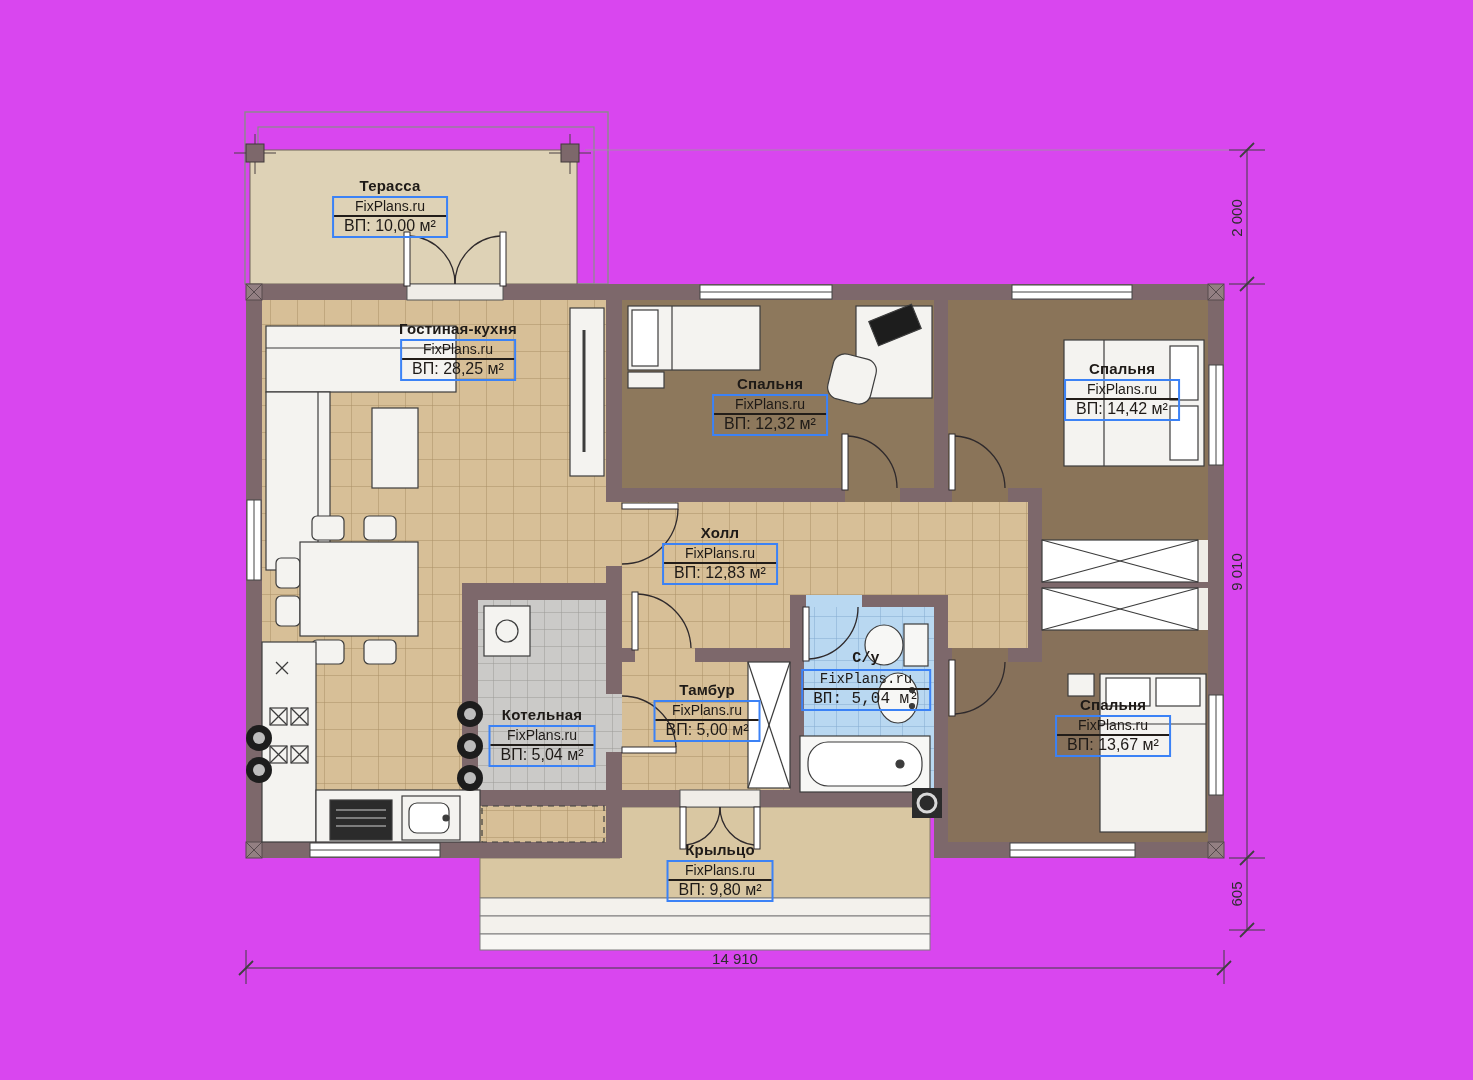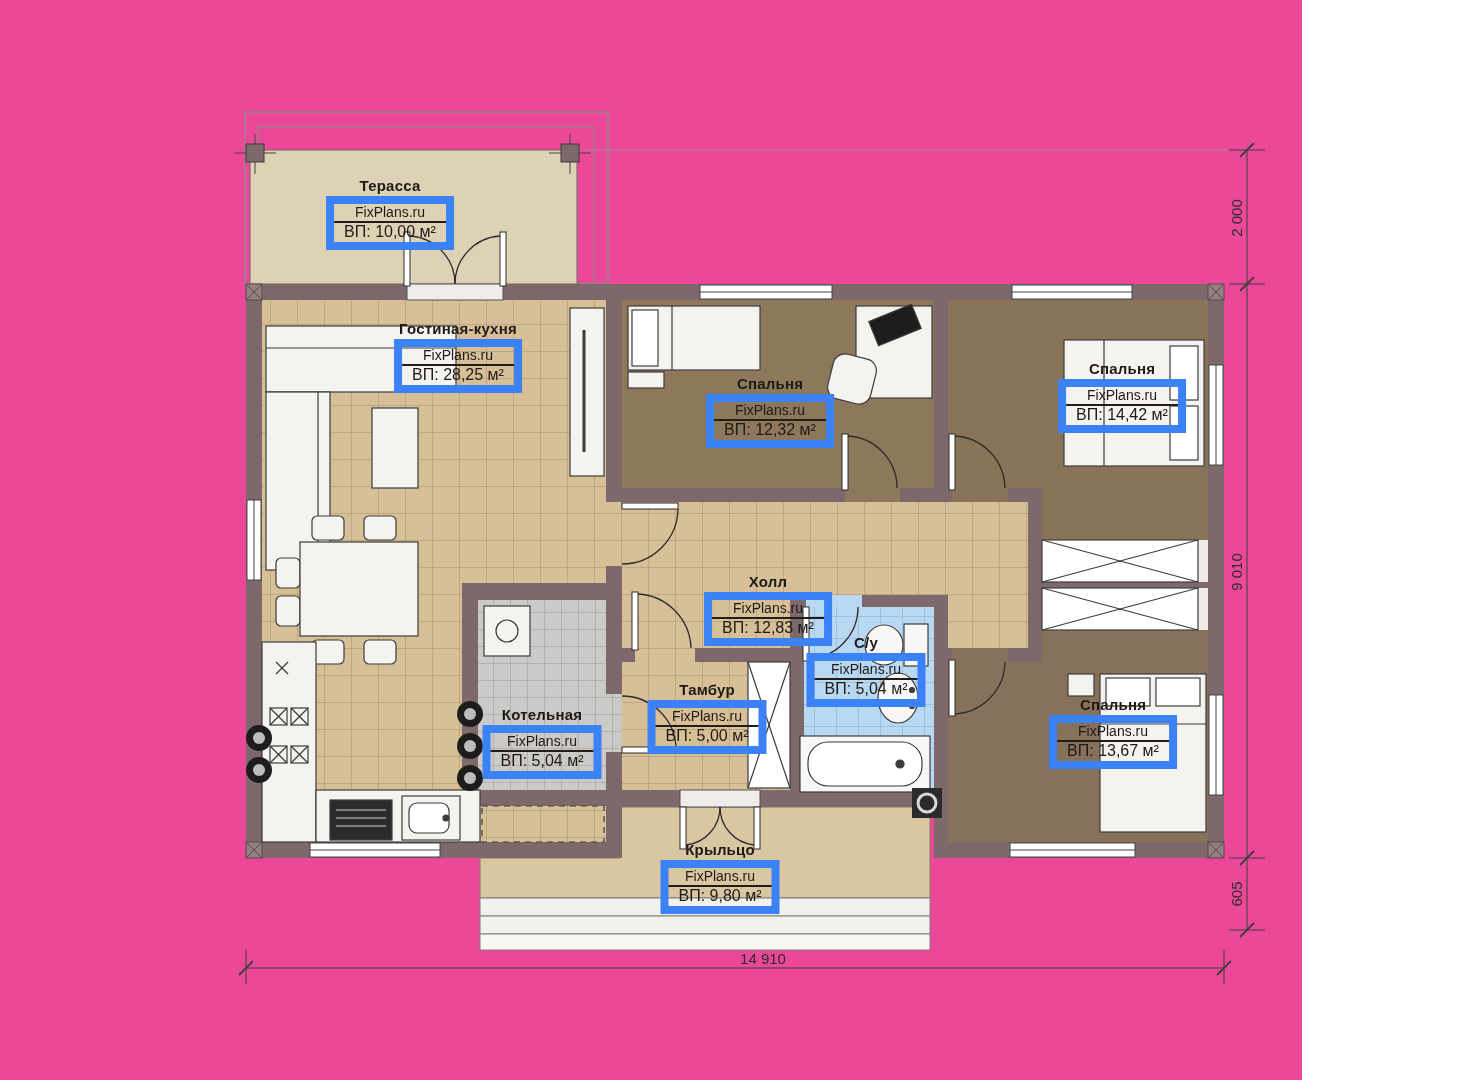--- a/index.html
+++ b/index.html
@@ -1,46 +1,45 @@
 <!DOCTYPE html>
 <html><head>
 <meta charset="utf-8">
 <style>
   html,body{margin:0;padding:0;background:#ffffff;}
   .canvas{
     position:relative;
-    width:1274px;height:1080px;
-    background:#ec4899;
+    width:1473px;height:1080px;
+    background:#d946ef;
     font-family:"Liberation Sans",sans-serif;
     overflow:hidden;
-    padding-left:28px;
   }
   svg.plan{position:absolute;left:0;top:0;}
   .room-label{
     position:absolute;
     transform:translate(-50%,0);
     text-align:center;
     color:#1e1a17;
     z-index:5;
     white-space:nowrap;
   }
   .room-label .rname{font-weight:bold;font-size:15px;letter-spacing:.2px;}
   .room-label .rbox{
     display:inline-block;
-    border:8px solid #3b82f6;
+    border:2px solid #3b82f6;
     margin-top:2px;
     background:transparent;
   }
   .room-label .brand{font-size:14px;padding:0 10px 1px;border-bottom:2px solid #221d19;}
   .room-label .area{font-size:16px;padding:0 10px 1px;}
   .dim{
     position:absolute;color:#2d2d2d;font-size:15px;z-index:4;white-space:nowrap;
   }
   .dim-v{transform:translate(-50%,-50%) rotate(-90deg);}
-  .dim-h{transform:translate(-50%,-50%);margin-left:28px;}
+  .dim-h{transform:translate(-50%,-50%);}
 </style>
 </head>
 <body>
 
 <div class="canvas">
 
 <svg class="plan" width="1473" height="1080" viewBox="0 0 1473 1080">
   <defs>
     <pattern id="tileTan" width="27" height="27" patternUnits="userSpaceOnUse">
       <rect width="27" height="27" fill="#d7bf97"></rect>
@@ -413,26 +412,26 @@
   <div class="room-label" style="left:770px;top:375px;">
     <div class="rname">Спальня</div>
     <div class="rbox"><div class="brand">FixPlans.ru</div><div class="area">ВП: 12,32 м²</div></div>
   </div>
 
   <div class="room-label" style="left:1122px;top:360px;">
     <div class="rname">Спальня</div>
     <div class="rbox"><div class="brand">FixPlans.ru</div><div class="area">ВП: 14,42 м²</div></div>
   </div>
 
-  <div class="room-label" style="left:720px;top:573px;margin-left:48px;">
+  <div class="room-label" style="left:720px;top:524px;">
     <div class="rname">Холл</div>
     <div class="rbox"><div class="brand">FixPlans.ru</div><div class="area">ВП: 12,83 м²</div></div>
   </div>
 
-  <div class="room-label" style="left:866px;top:634px;">
+  <div class="room-label" style="left:866px;top:650px;font-family:Liberation Mono, monospace;">
     <div class="rname">С/у</div>
     <div class="rbox"><div class="brand">FixPlans.ru</div><div class="area">ВП: 5,04 м²</div></div>
   </div>
 
   <div class="room-label" style="left:707px;top:681px;">
     <div class="rname">Тамбур</div>
     <div class="rbox"><div class="brand">FixPlans.ru</div><div class="area">ВП: 5,00 м²</div></div>
   </div>
 
   <div class="room-label" style="left:542px;top:706px;text-align:center;">

